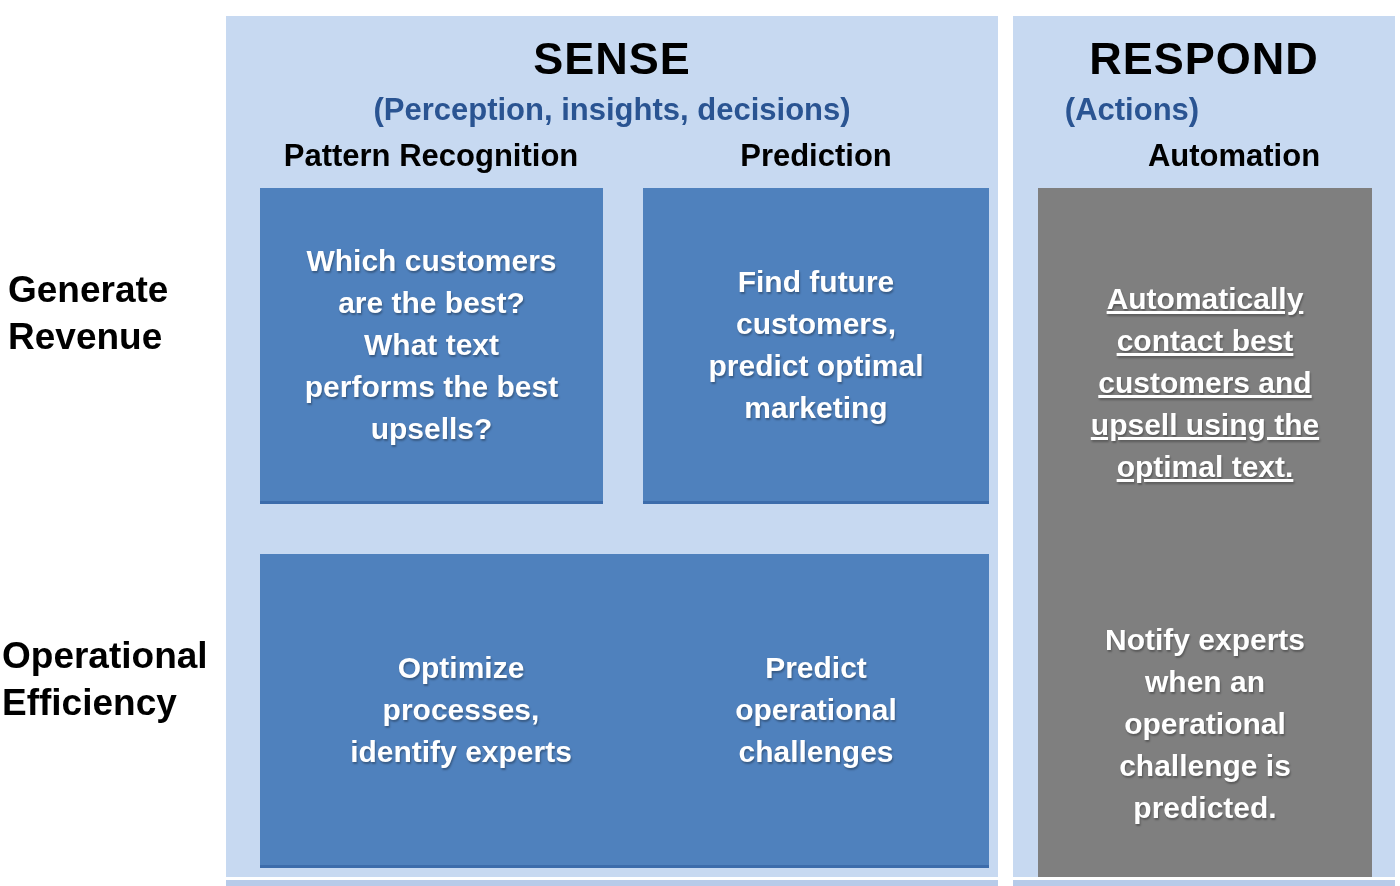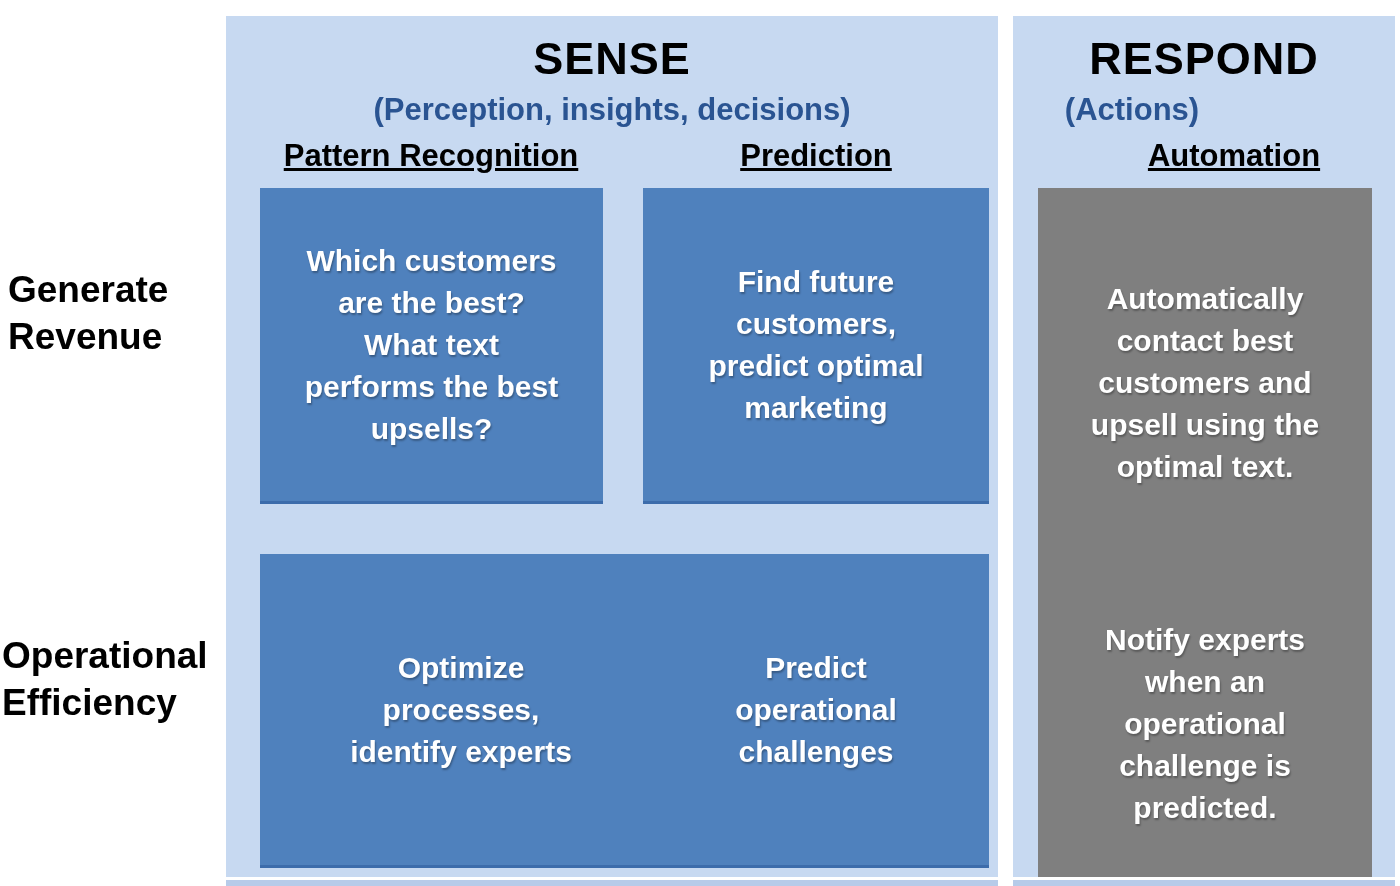--- a/index.html
+++ b/index.html
@@ -25,40 +25,40 @@
     position:absolute;top:33px;transform:translateX(-50%);
     font-size:45px;font-weight:bold;color:var(--heading-black);
     white-space:nowrap;letter-spacing:1px;text-align:center;
   }
   .group-subtitle{
     position:absolute;top:92px;transform:translateX(-50%);
     font-size:31px;font-weight:bold;color:var(--subtitle-blue);white-space:nowrap;
   }
   .col-header{
     position:absolute;top:138px;transform:translateX(-50%);
-    font-size:31px;font-weight:bold;color:var(--heading-black);white-space:nowrap;text-decoration:underline;
+    font-size:31px;font-weight:bold;color:var(--heading-black);white-space:nowrap;
   }
   .row-label{
     position:absolute;font-size:37px;font-weight:bold;color:var(--heading-black);
     line-height:1.28;white-space:pre-line;
   }
   .row-label-0{left:8px;top:266px;}
   .row-label-1{left:2px;top:632px;}
   .cell{
     position:absolute;box-sizing:border-box;
     display:flex;align-items:center;justify-content:center;text-align:center;
     font-size:30px;font-weight:bold;color:var(--box-text);line-height:1.4;
     white-space:pre-line;text-shadow:1px 2px 2px rgba(0,0,0,0.30);
     padding:0 10px;
   }
   .cell-blue{background:var(--box-blue);border-bottom:3px solid var(--box-blue-edge);}
   .cell-gray{background:var(--box-gray);border-bottom:3px solid var(--box-gray-edge);}
   .cell-pr-gr{left:260px;top:188px;width:343px;height:316px;}
   .cell-pd-gr{left:643px;top:188px;width:346px;height:316px;}
-  .cell-au-gr{left:1038px;top:188px;width:334px;height:392px;}
+  .cell-au-gr{left:1038px;top:188px;width:334px;height:392px;text-decoration:underline;}
   .cell-pr-oe{left:260px;top:554px;width:402px;height:314px;}
   .cell-pd-oe{left:643px;top:554px;width:346px;height:314px;}
   .cell-au-oe{left:1038px;top:554px;width:334px;height:314px;margin-top:14px;}
   .bottom-strip{
     position:absolute;bottom:0;height:9px;box-sizing:border-box;
     border-top:3px solid #ffffff;background:var(--bottom-strip);
   }
   .strip-sense{left:226px;width:772px;}
   .strip-respond{left:1013px;width:382px;}
 </style>

